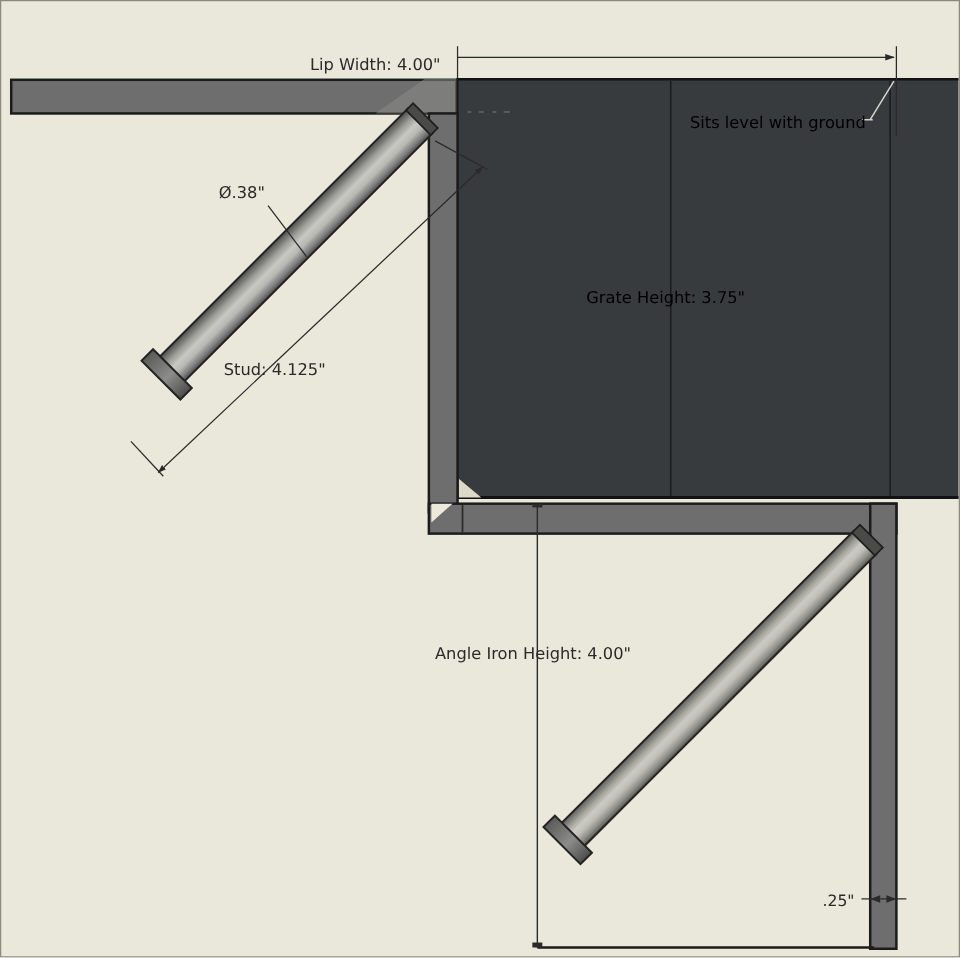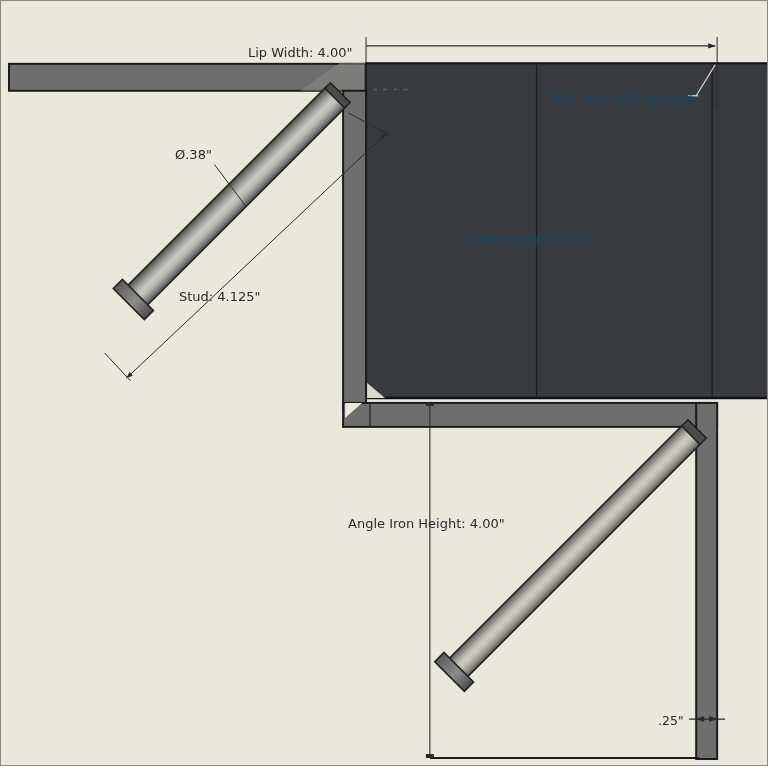--- a/index.html
+++ b/index.html
@@ -19,21 +19,21 @@
   }
   #scene { position: absolute; inset: 0; }
   .lbl {
     position: absolute;
     font-family: "DejaVu Sans", sans-serif;
     font-size: 13px;
     color: #2a2a2a;
     white-space: nowrap;
     letter-spacing: 0px;
   }
-  .lbl.light { color: #0c4a6e; }
+  .lbl.light { color: #000000; }
   .lbl.small { font-size: 12.5px; }
 </style>
 </head>
 <body>
 
 <div id="stage">
 
   <svg id="scene" viewBox="0 0 768 766">
     <defs>
       <linearGradient id="studGrad" x1="0" y1="0" x2="0" y2="1">

